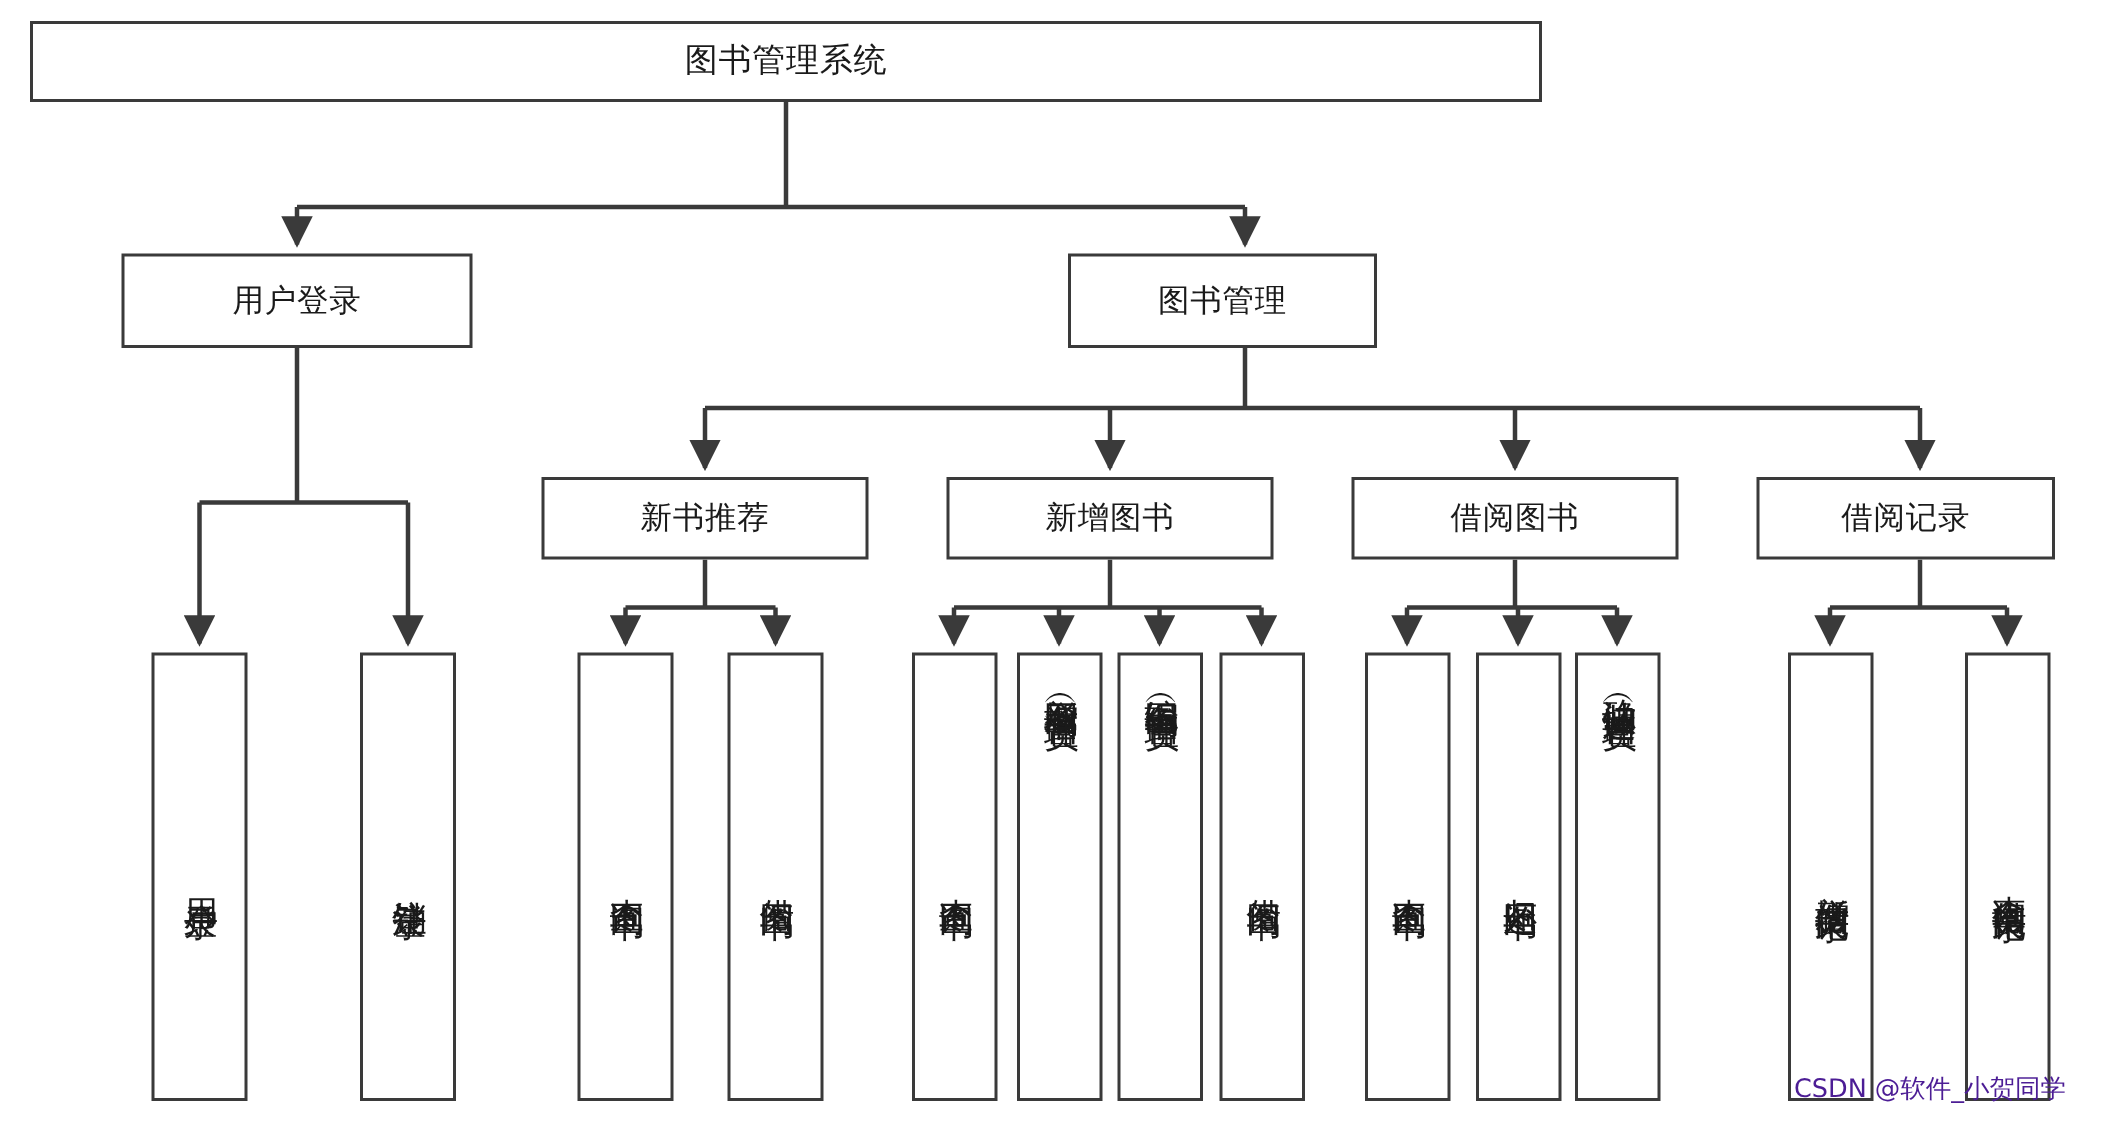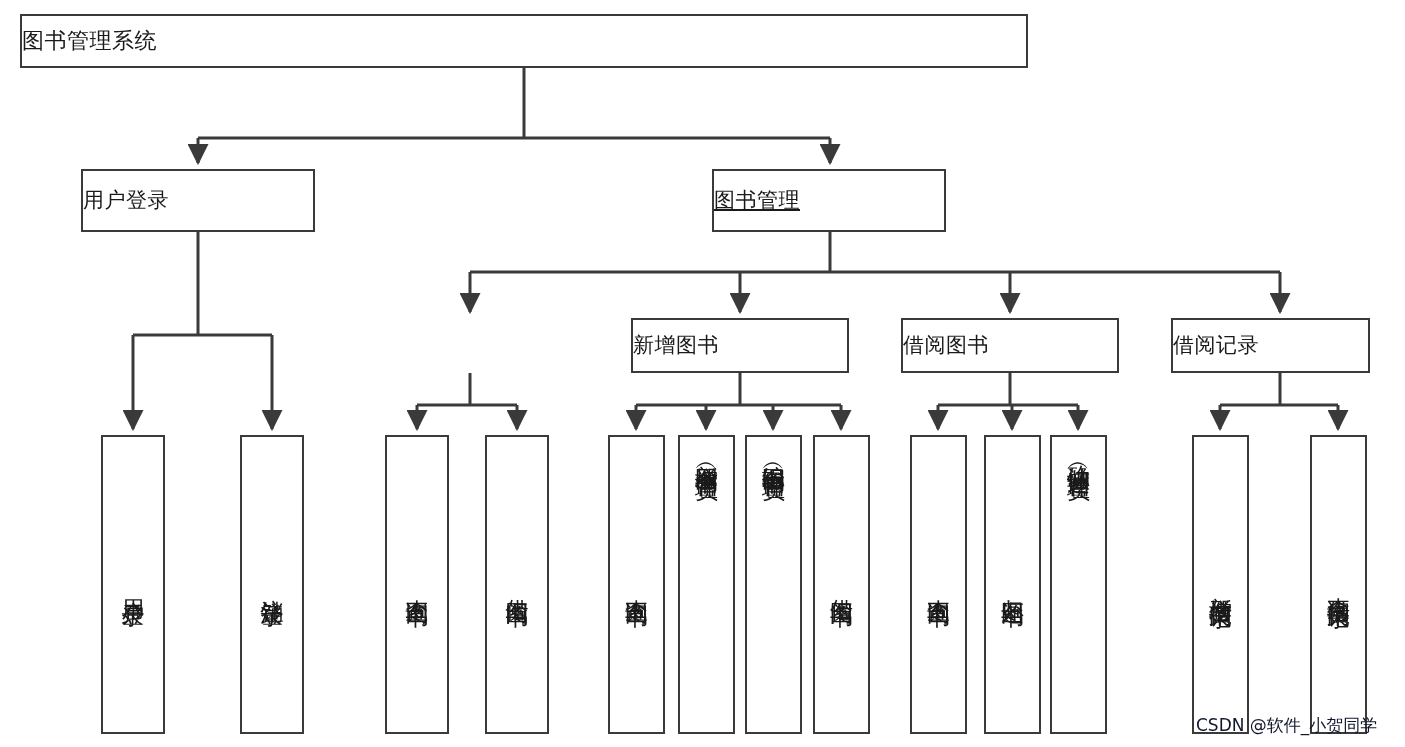--- a/index.html
+++ b/index.html
@@ -27,21 +27,21 @@
     width: 1405px;
     height: 747px;
   }
   .node {
     position: absolute;
     box-sizing: border-box;
     background: #ffffff;
     border: 2px solid #3a3a3a;
     display: flex;
     align-items: center;
-    justify-content: flex-start;
+    justify-content: center;
     color: #1a1a1a;
     z-index: 2;
   }
   .node .label {
     display: block;
     line-height: 1.18;
     letter-spacing: 0.5px;
   }
   
   .node.horiz .label {
@@ -135,24 +135,27 @@
     </g>
   </svg>
 
   <div class="node horiz root" style="left: 20px; top: 14px; width: 1008px; height: 54px;">
     <span class="label">图书管理系统</span>
   </div>
 
   <div class="node horiz" style="left: 81px; top: 169px; width: 234px; height: 63px;">
     <span class="label">用户登录</span>
   </div>
-  <div class="node horiz" style="left: 712px; top: 169px; width: 234px; height: 63px; text-decoration: underline;">
+  <div class="node horiz" style="left: 712px; top: 169px; width: 206px; height: 63px;">
     <span class="label">图书管理</span>
   </div>
 
+  <div class="node horiz" style="left: 361px; top: 318px; width: 218px; height: 55px;">
+    <span class="label">新书推荐</span>
+  </div>
   <div class="node horiz" style="left: 631px; top: 318px; width: 218px; height: 55px;">
     <span class="label">新增图书</span>
   </div>
   <div class="node horiz" style="left: 901px; top: 318px; width: 218px; height: 55px;">
     <span class="label">借阅图书</span>
   </div>
   <div class="node horiz" style="left: 1171px; top: 318px; width: 199px; height: 55px;">
     <span class="label">借阅记录</span>
   </div>
 
@@ -189,14 +192,14 @@
   <div class="node vert" style="left: 1050px; top: 435px; width: 57px; height: 299px;">
     <span class="label">确认归还（管理员）</span>
   </div>
   <div class="node vert centered" style="left: 1192px; top: 435px; width: 57px; height: 299px;">
     <span class="label">新增借阅记录</span>
   </div>
   <div class="node vert centered" style="left: 1310px; top: 435px; width: 57px; height: 299px;">
     <span class="label">查询借阅记录</span>
   </div>
 
-  <div class="watermark" style="color: #0f172a;">CSDN @软件_小贺同学</div>
+  <div class="watermark" style="color: #4c1d95;">CSDN @软件_小贺同学</div>
 </div>
 
 </body></html>

